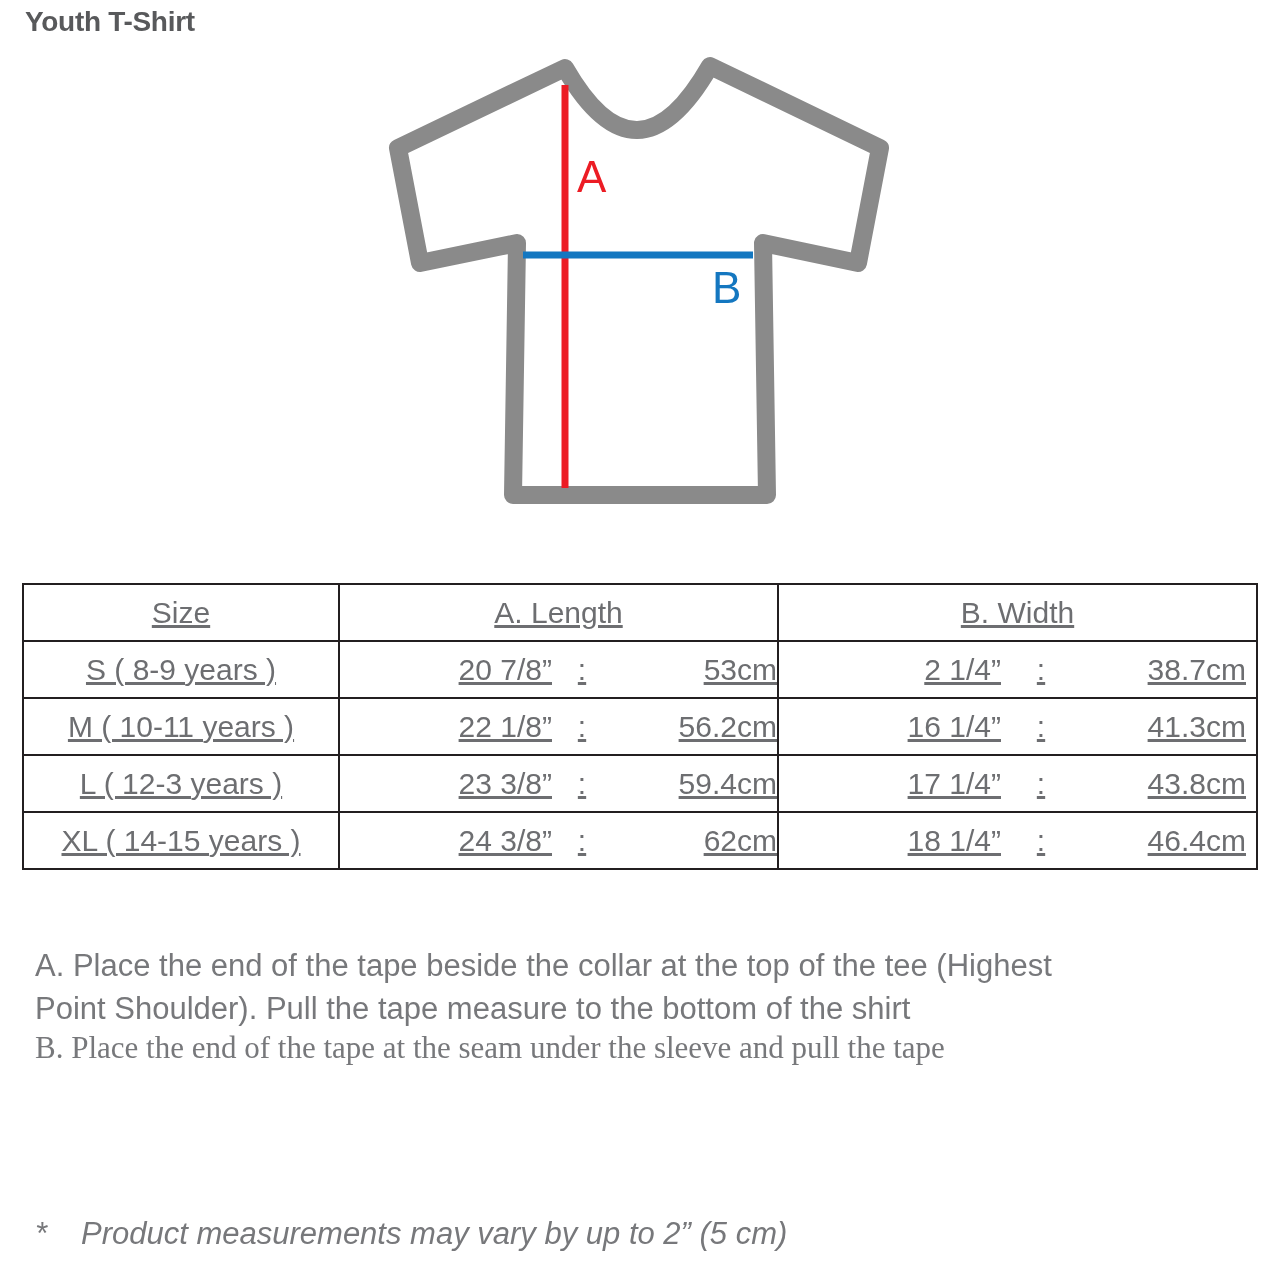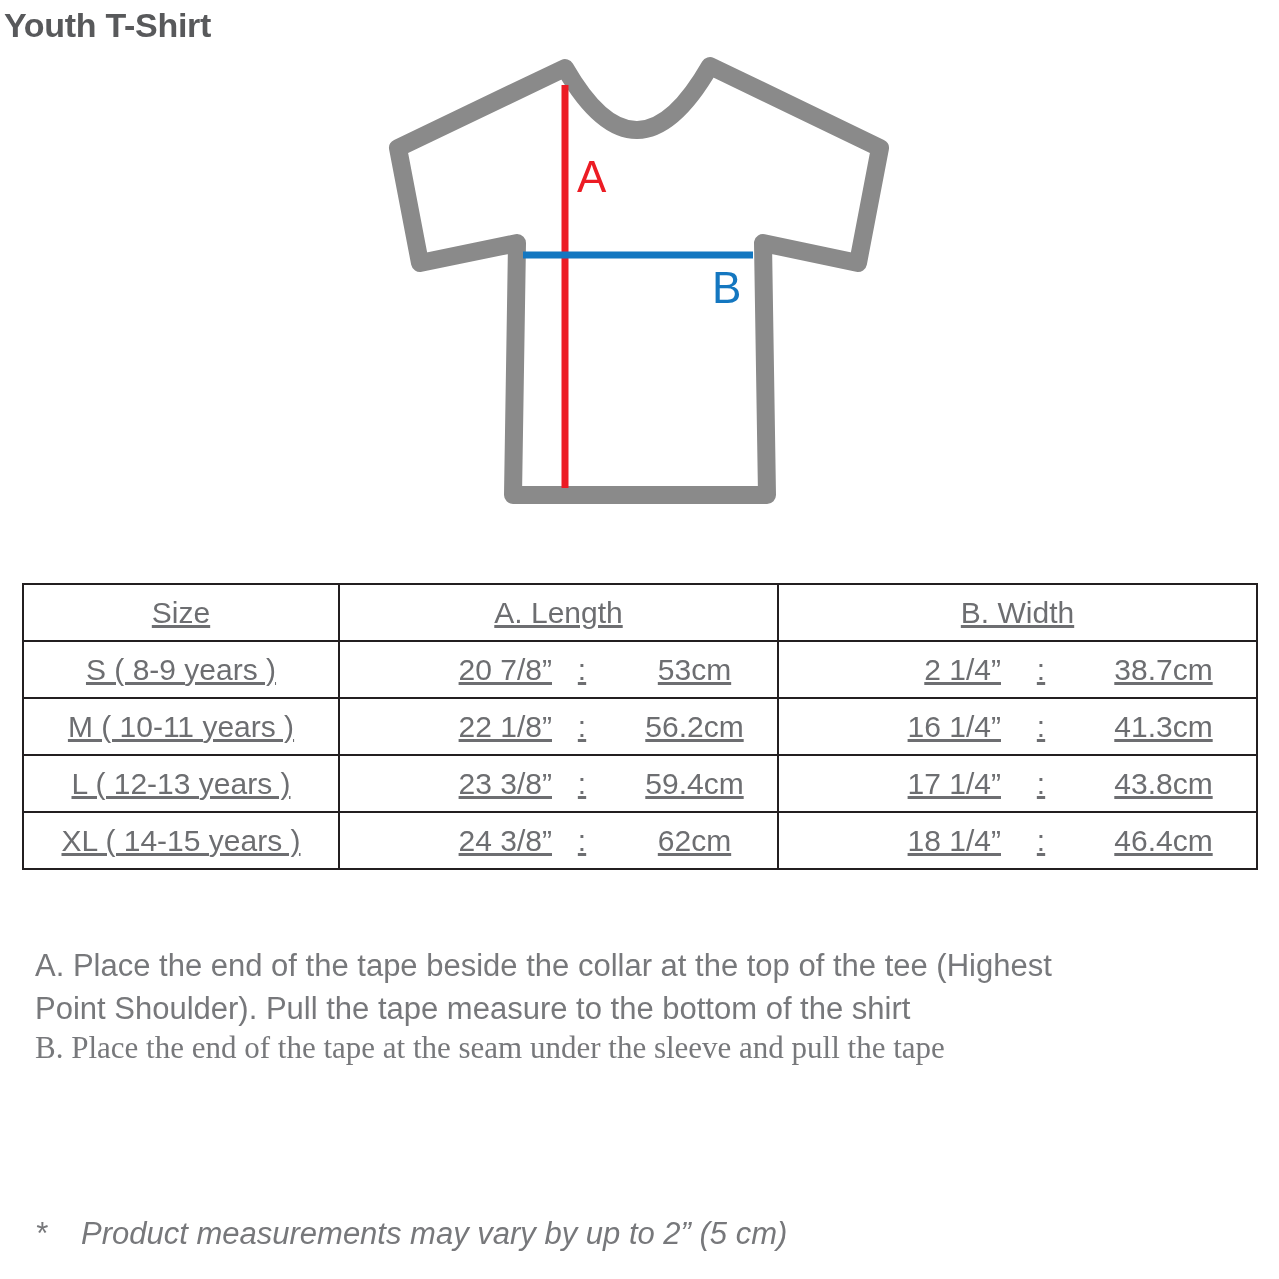--- a/index.html
+++ b/index.html
@@ -6,24 +6,24 @@
   .page {
     position: relative;
     width: 1279px;
     height: 1279px;
     background: #ffffff;
     font-family: "Liberation Sans", sans-serif;
     overflow: hidden;
   }
   .page-title {
     position: absolute;
-    left: 4px;
+    left: 25px;
     top: 6px;
     margin: 0;
-    font-size: 34px;
+    font-size: 28px;
     font-weight: bold;
     color: #58595b;
     letter-spacing: -0.3px;
   }
   .diagram-svg {
     position: absolute;
     left: 0;
     top: 50px;
     width: 1279px;
     height: 530px;
@@ -48,21 +48,21 @@
     padding: 0;
   }
   .meas {
     display: flex;
     align-items: center;
     justify-content: center;
     padding-left: 47px;
   }
   .meas .in  { min-width: 165px; text-align: right; }
   .meas .colon { width: 80px; text-align: center; }
-  .meas .cm  { min-width: 165px; text-align: center; }
+  .meas .cm  { min-width: 165px; text-align: right; }
   .instruction {
     position: absolute;
     left: 35px;
     margin: 0;
     font-size: 31px;
     line-height: 43px;
     color: #77787b;
   }
   .instruction span { display: block; }
   .instr-a { top: 944px; }
@@ -145,21 +145,21 @@
         </td>
         <td>
           <div class="meas">
             <span class="in">16 1/4”</span>
             <span class="colon">:</span>
             <span class="cm">41.3cm</span>
           </div>
         </td>
       </tr>
       <tr>
-        <td>L ( 12-13 years )</td>
+        <td>L ( 12-3 years )</td>
         <td>
           <div class="meas">
             <span class="in">23 3/8”</span>
             <span class="colon">:</span>
             <span class="cm">59.4cm</span>
           </div>
         </td>
         <td>
           <div class="meas">
             <span class="in">17 1/4”</span>

